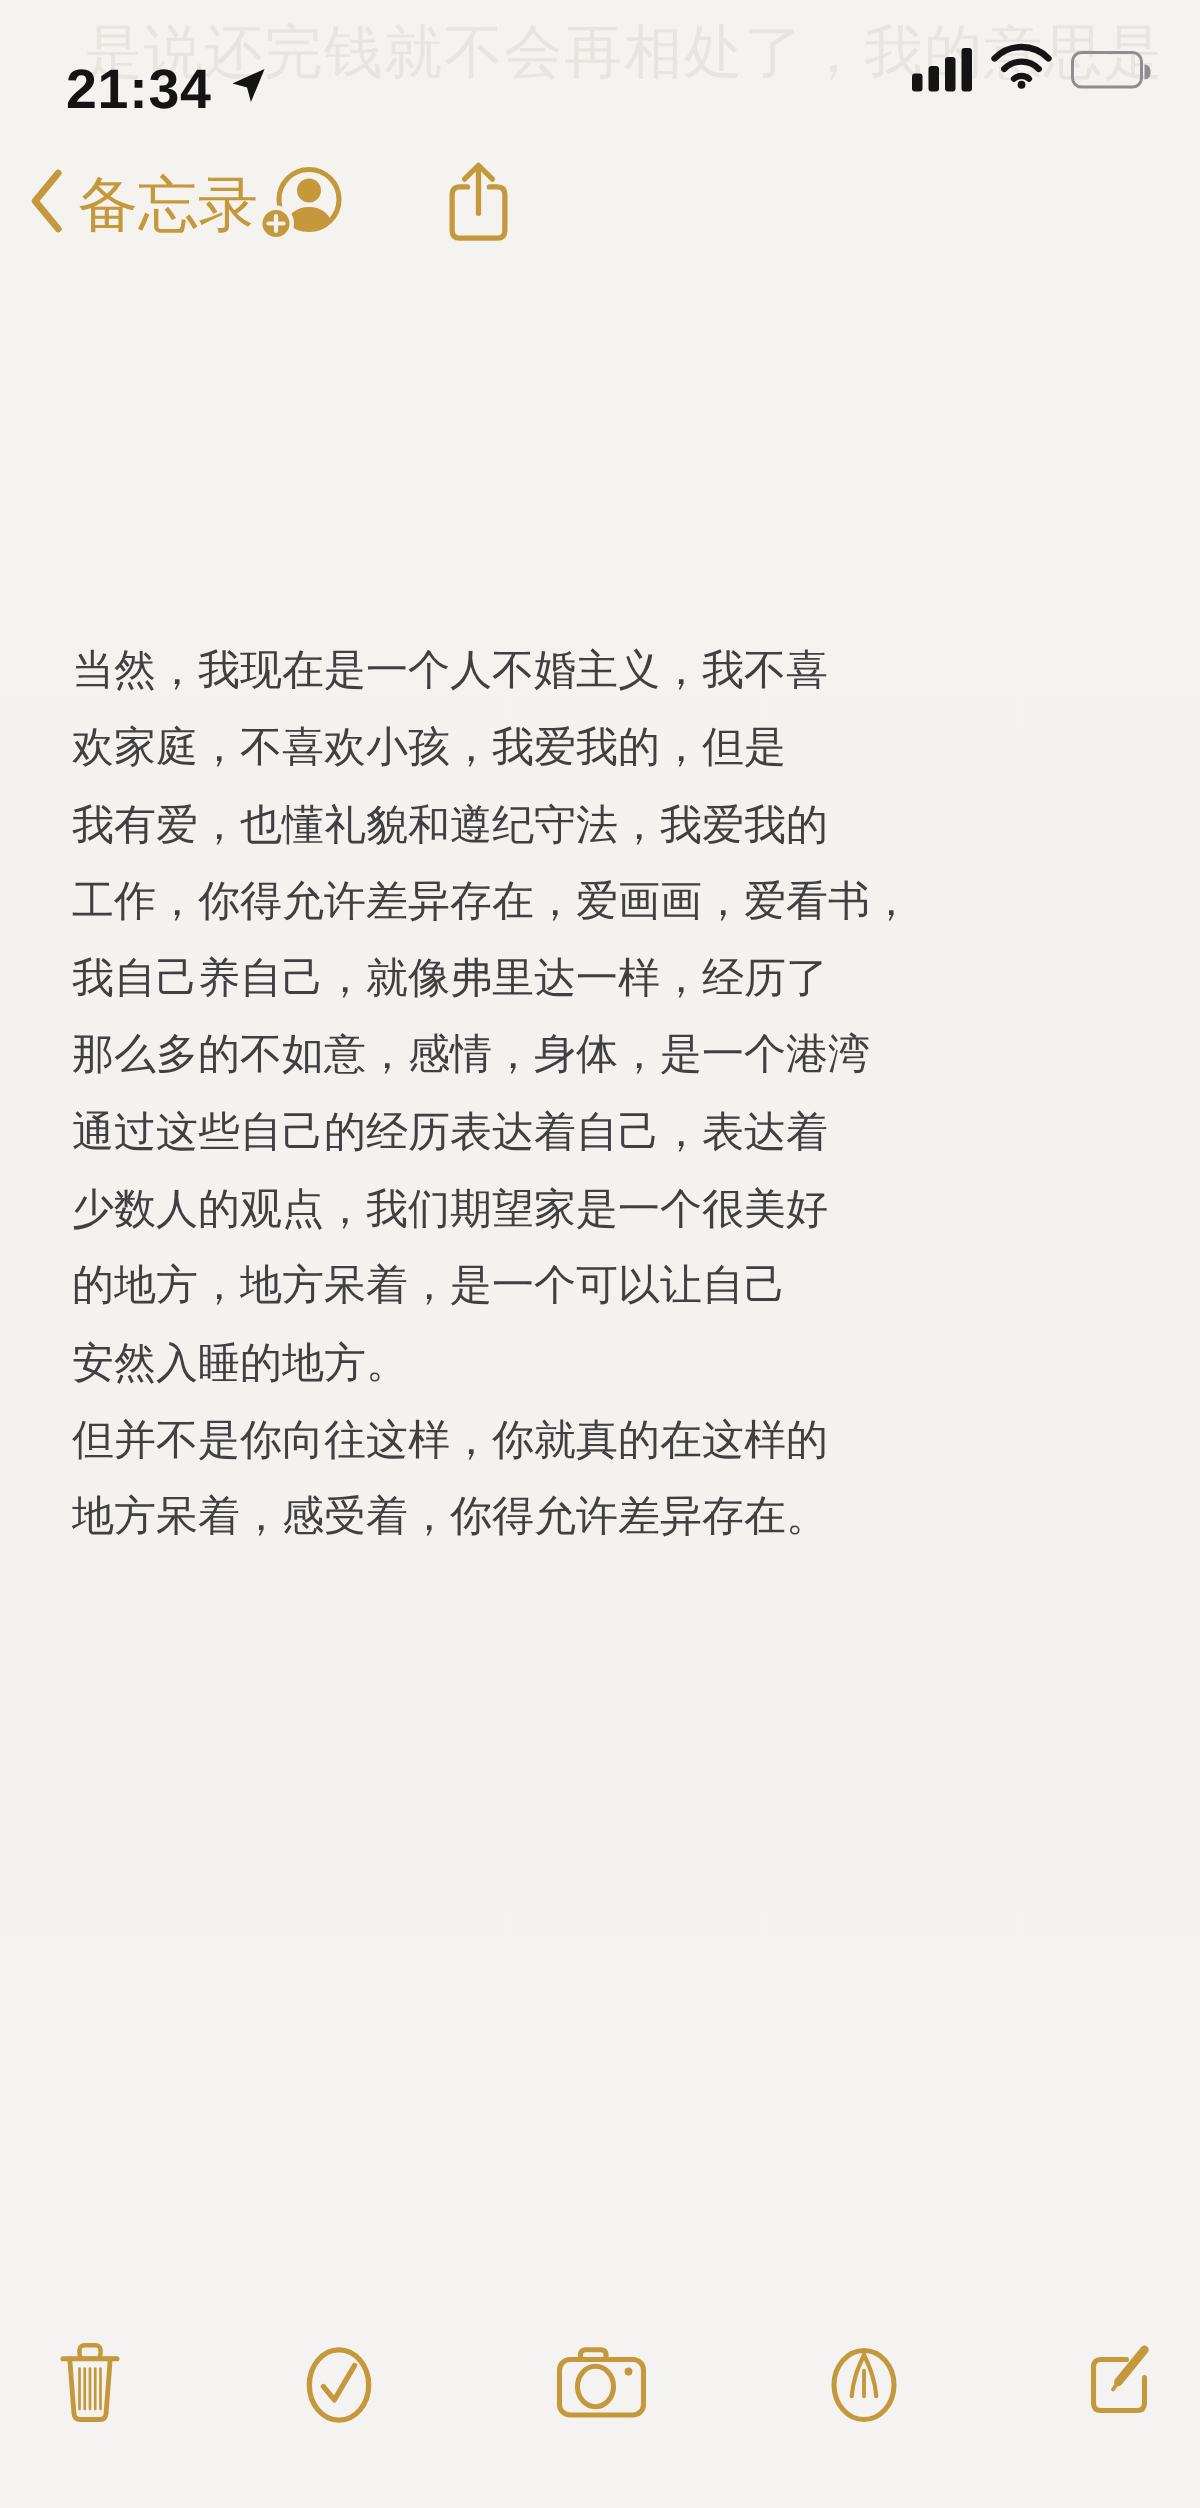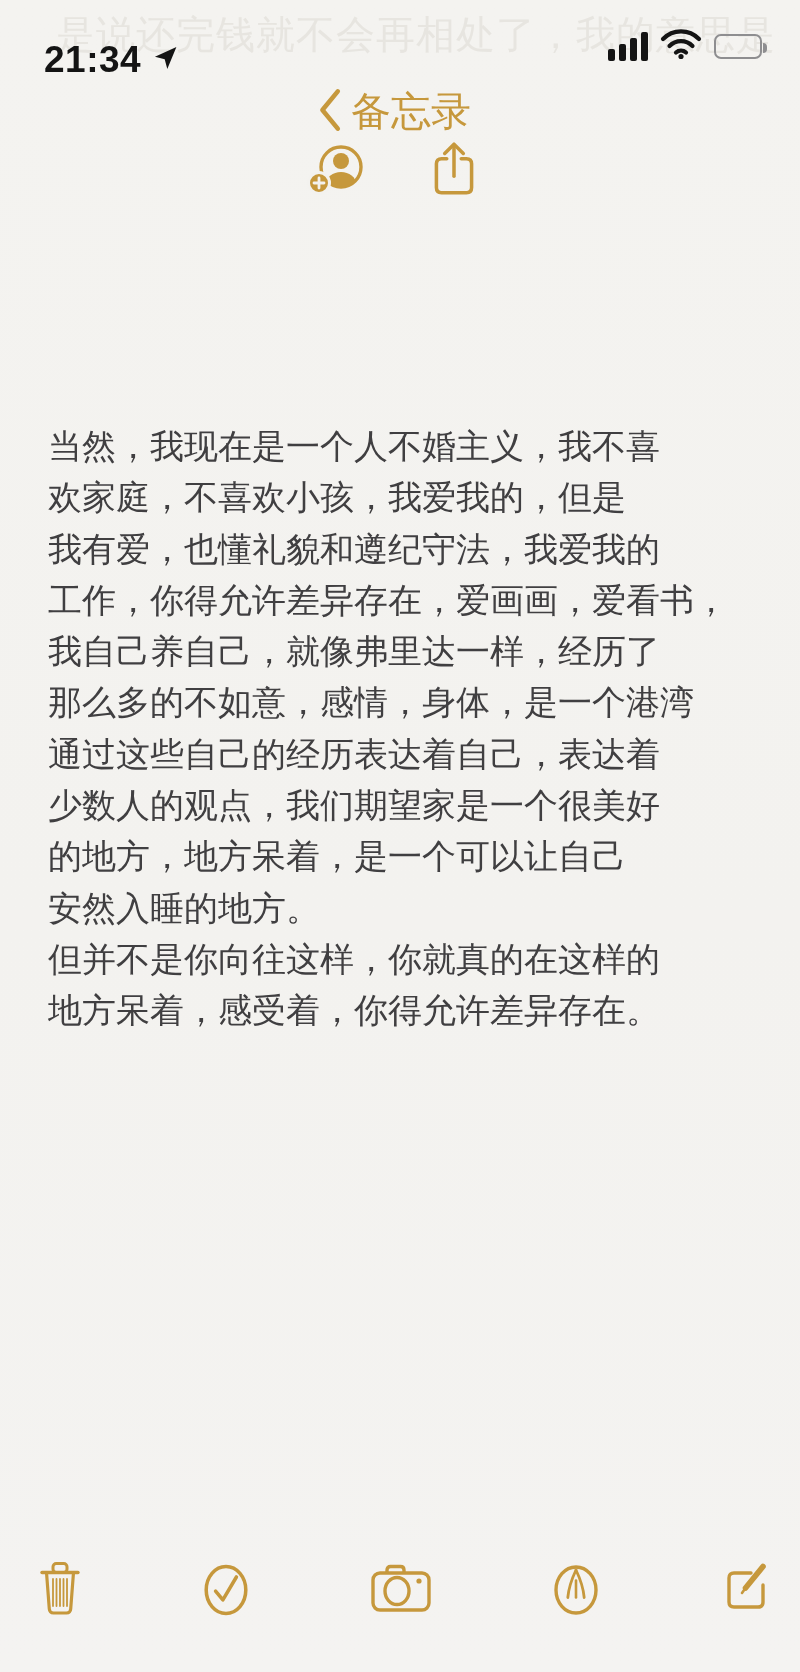--- a/index.html
+++ b/index.html
@@ -31,32 +31,32 @@
   .signal-bars { display:flex; align-items:flex-end; gap:4px; height:30px; }
   .signal-bars .bar { width:7px; background:#141414; border-radius:2px; }
   .battery { position:relative; width:48px; height:25px; border:2.5px solid #8e8e90;
              border-radius:7px; padding:2.5px; }
   .battery-fill { height:100%; background:#111; border-radius:3px; }
   .battery-nub { position:absolute; right:-7px; top:7px; width:4.5px; height:10px;
                  background:#8e8e90; border-radius:0 4px 4px 0; }
 
   
   .nav-bar {
-    position:absolute; top:84px; left:0; right:0; height:72px; z-index:3;
-    display:flex; align-items:center; justify-content:flex-start; padding:0 30px 0 16px;flex-direction:column;
+    position:absolute; top:100px; left:0; right:0; height:72px; z-index:3;
+    display:flex; align-items:center; justify-content:flex-start; padding:0 30px 0 16px;
   }
   .back-button { display:flex; align-items:center; gap:8px; cursor:pointer; }
   .back-label { color:#c6983c; font-size:40px; font-weight:400; }
   .nav-actions { display:flex; align-items:center; gap:62px; }
   .icon-btn { background:none; border:none; padding:0; cursor:pointer; display:block; }
 
   
   .note-body {
     position:absolute; top:421px; left:48px; right:40px; z-index:2;
-    color:#403f41; font-size:34px; line-height:51.3px; font-weight:400;
+    color:#403f41; font-size:28px; line-height:51.3px; font-weight:400;
   }
   .note-line { white-space:nowrap; }
 
   
   .toolbar {
     position:absolute; left:0; right:0; bottom:0; height:112px; z-index:3;
     display:flex; align-items:flex-start; justify-content:space-between;
     padding:0 28px 0 38px;
   }
   .toolbar .icon-btn { margin-top:0; }

